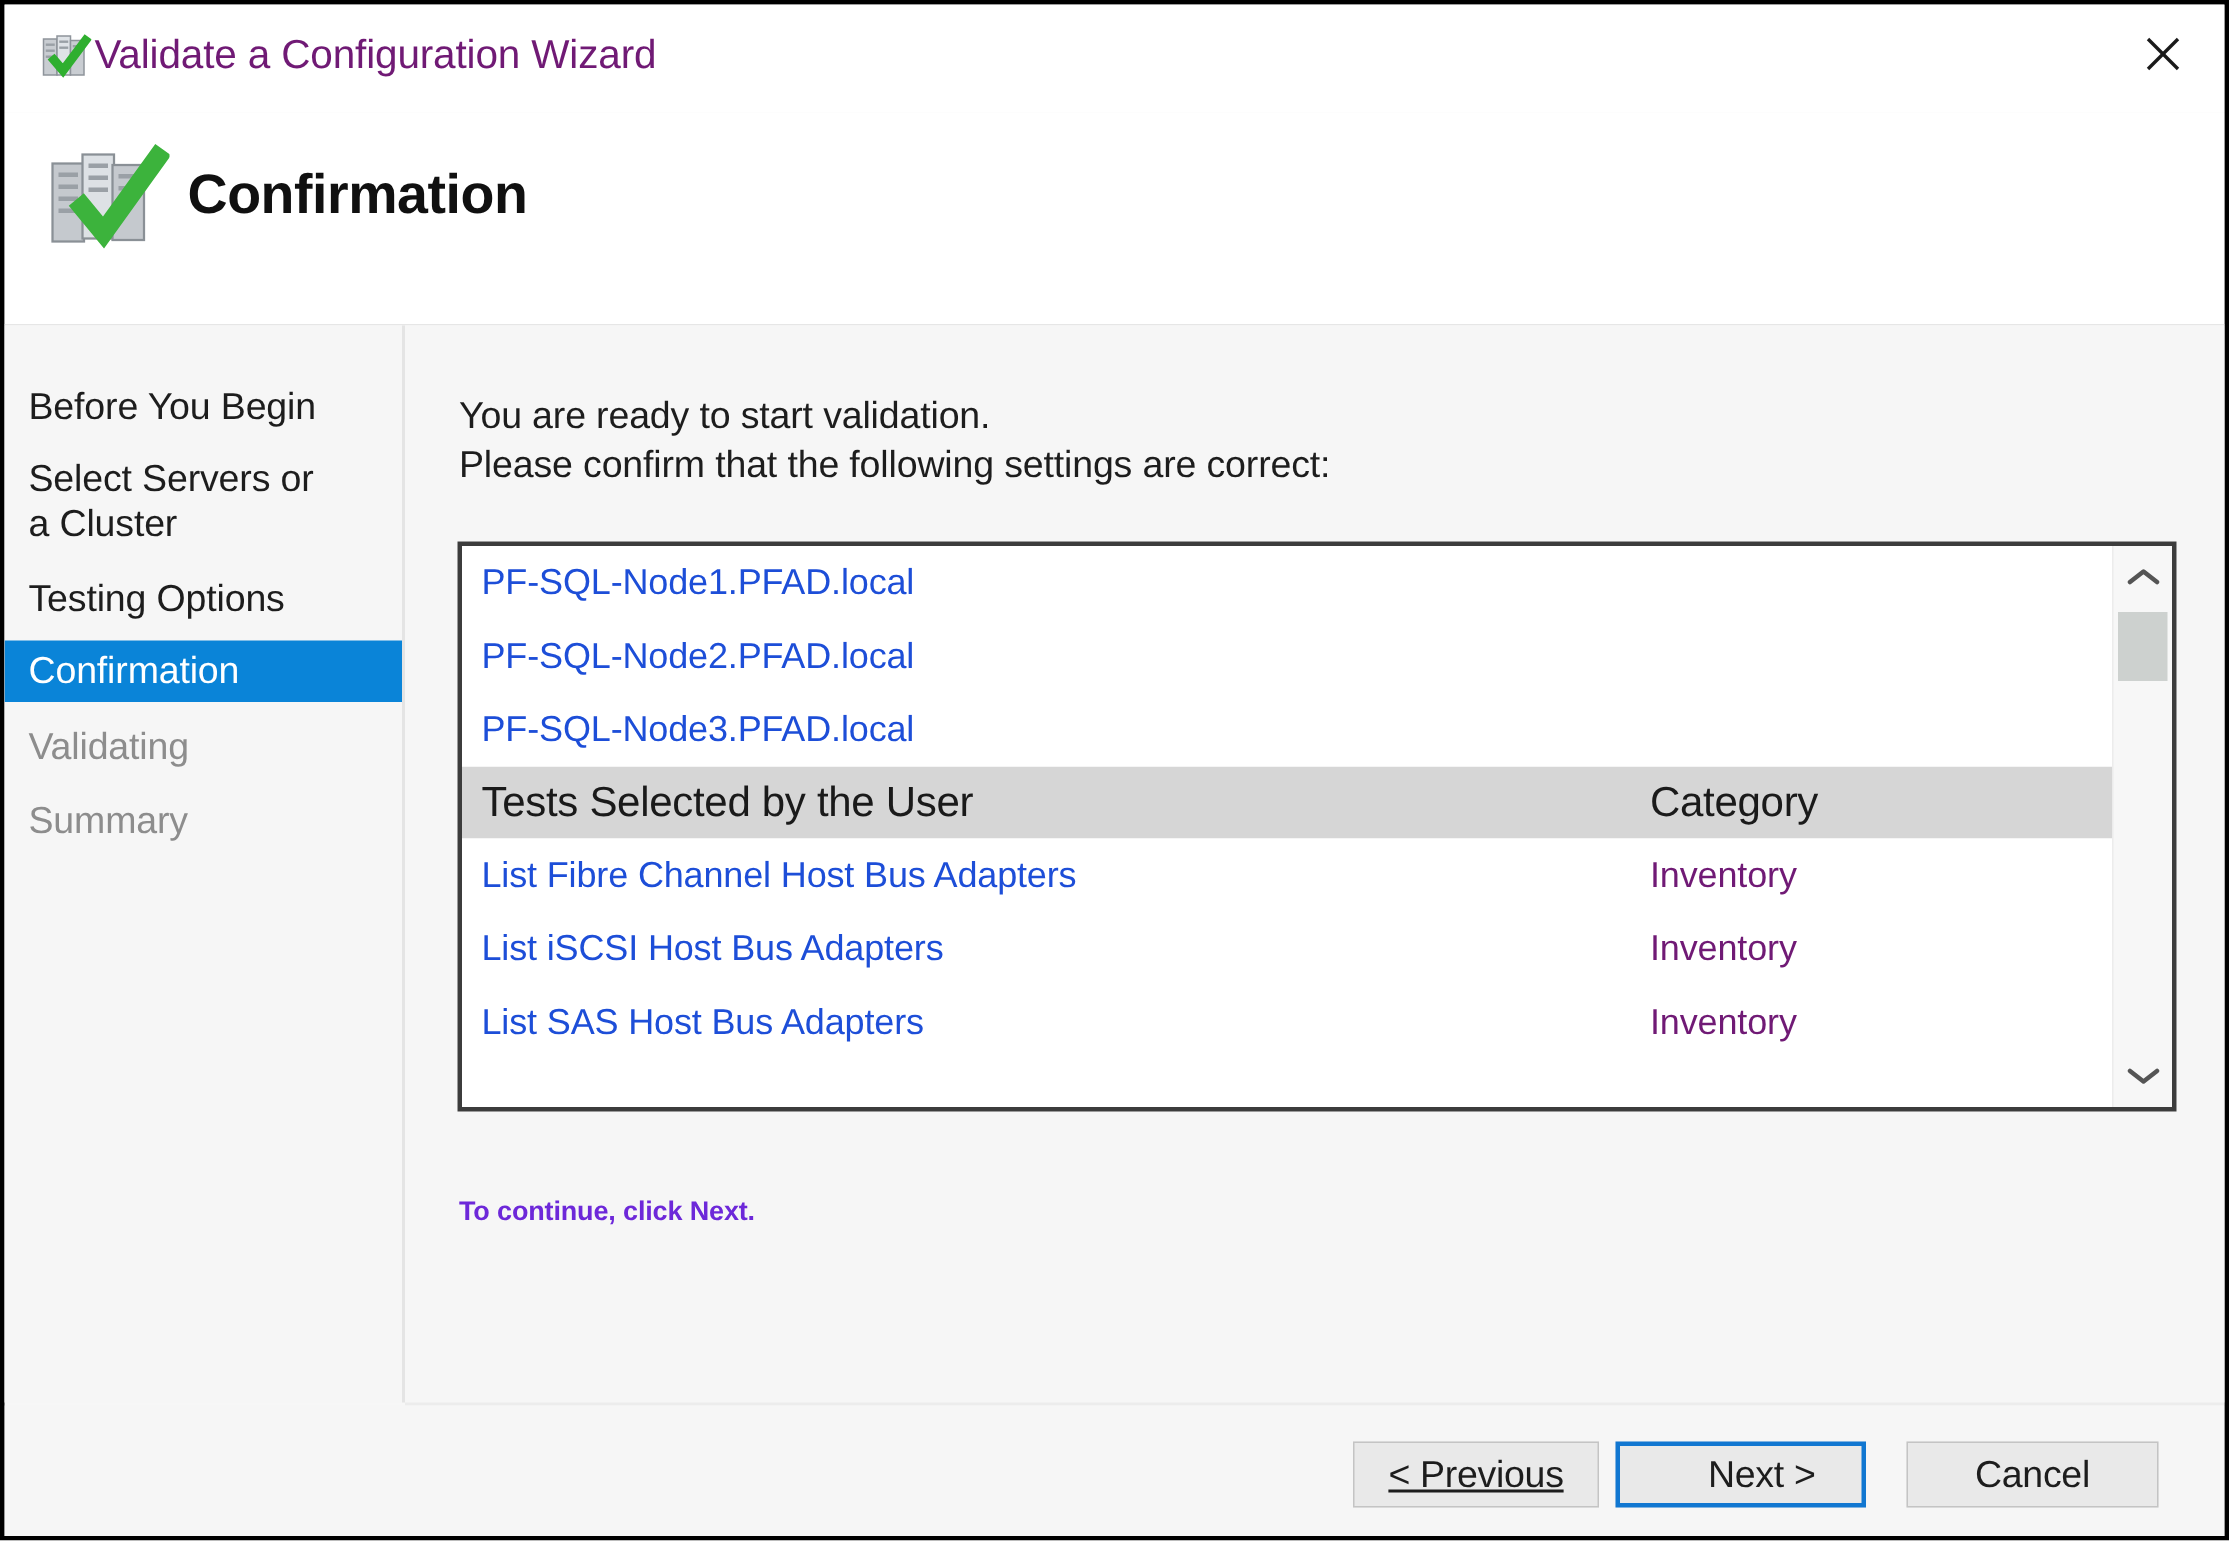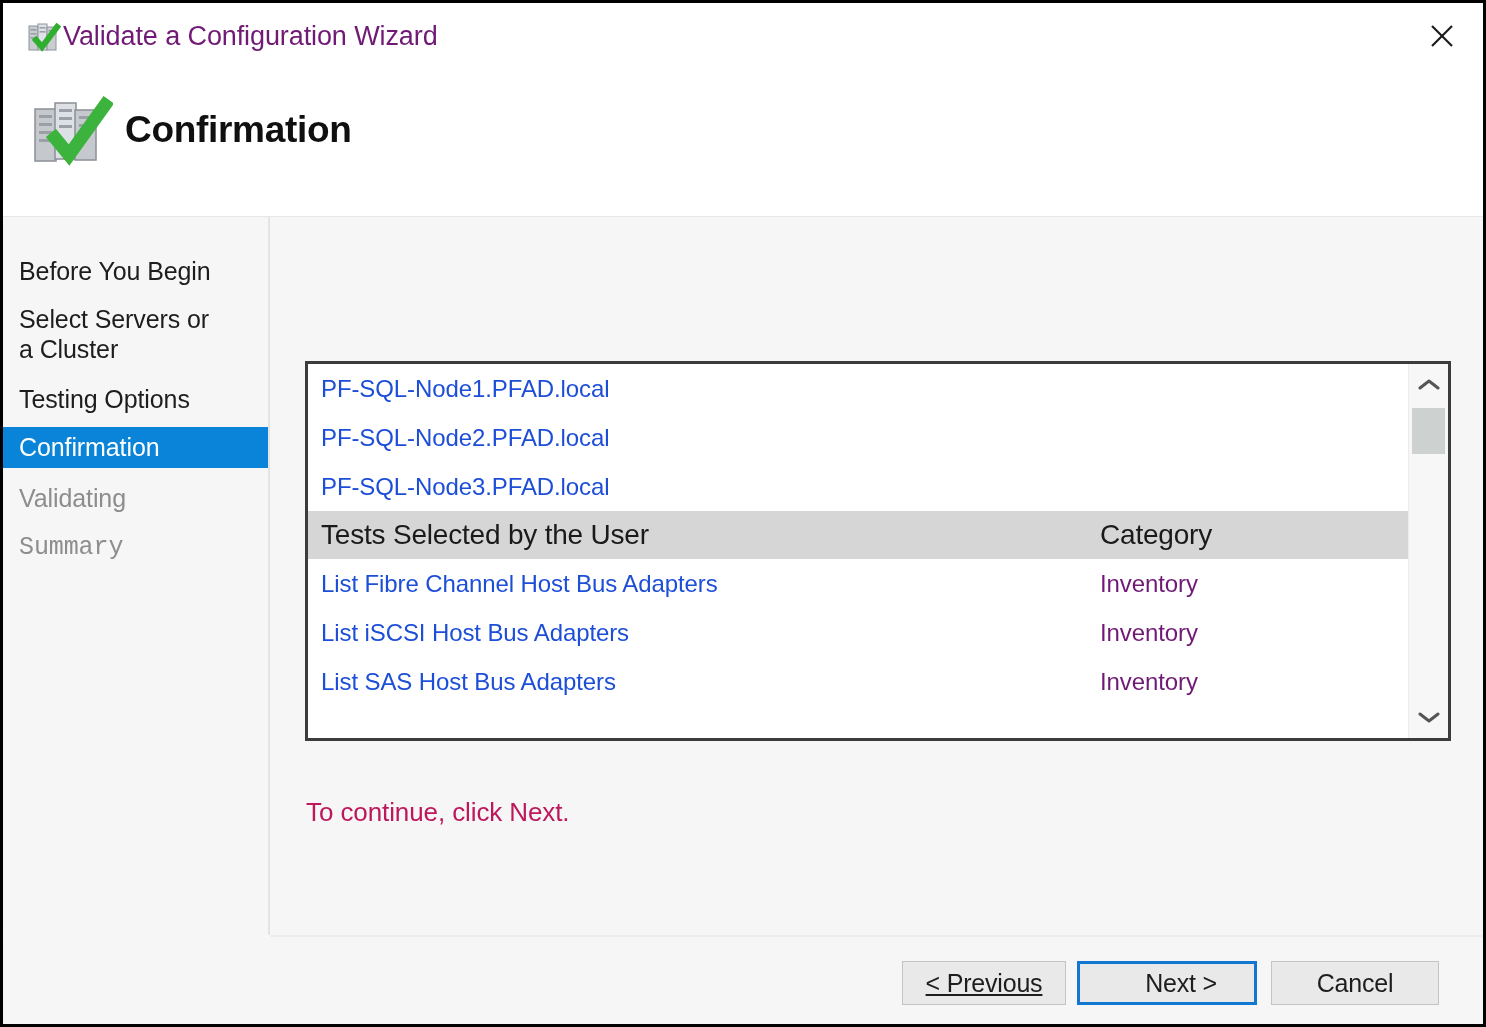--- a/index.html
+++ b/index.html
@@ -231,24 +231,25 @@
     left: 3px; top: 44px;
     width: 33px;
     height: 46px;
     background: #cdd1cf;
     cursor: pointer;
   }
 
   .continue-text {
     position: absolute;
     left: 36px; top: 580px;
-    font-size: 26px;
-    color: #be185d;
+    font-size: 18px;
+    color: #6d28d9;
     letter-spacing: -0.1px;
     white-space: nowrap;
+    font-weight: bold;
   }
 
   
   .footer-rule {
     position: absolute;
     left: 267px; top: 932px;
     right: 0;
     height: 2px;
     background: #ececec;
   }
@@ -268,21 +269,21 @@
     border: 1px solid #c4c4c4;
     font-family: "Liberation Sans", sans-serif;
     font-size: 25px;
     color: #1d1d1d;
     letter-spacing: -0.2px;
     cursor: pointer;
     padding: 0;
   }
   .btn.previous { left: 899px; width: 164px; text-decoration: underline; }
   .btn.next {
-    left: 1074px; width: 180px;
+    left: 1074px; width: 167px;
     border: 3px solid #1177d1;
     background: #e9e9e9;
     padding-left: 28px;
   }
   .btn.cancel { left: 1268px; width: 168px; }
 </style>
 </head>
 <body>
 
 <div id="screen">
@@ -344,28 +345,32 @@
       </div>
       <div class="nav-item" style="top:164px;">
         <span>Testing Options</span>
       </div>
       <div class="nav-item active" style="top:210px; height:41px; display:flex; align-items:center;">
         <span>Confirmation</span>
       </div>
       <div class="nav-item disabled" style="top:263px;">
         <span>Validating</span>
       </div>
-      <div class="nav-item disabled" style="top:312px;font-family:Liberation Mono, monospace;">
+      <div class="nav-item disabled" style="top:312px;">
         <span>Summary</span>
       </div>
     </div>
     <div class="sidebar-divider"></div>
 
     <div class="content">
 
+      <div class="intro">
+        <div>You are ready to start validation.</div>
+        <div>Please confirm that the following settings are correct:</div>
+      </div>
 
       <div class="listbox">
         <div class="listbox-inner">
 
           <div class="list-row">
             <span class="cell1">PF-SQL-Node1.PFAD.local</span>
           </div>
           <div class="list-row">
             <span class="cell1">PF-SQL-Node2.PFAD.local</span>
           </div>

